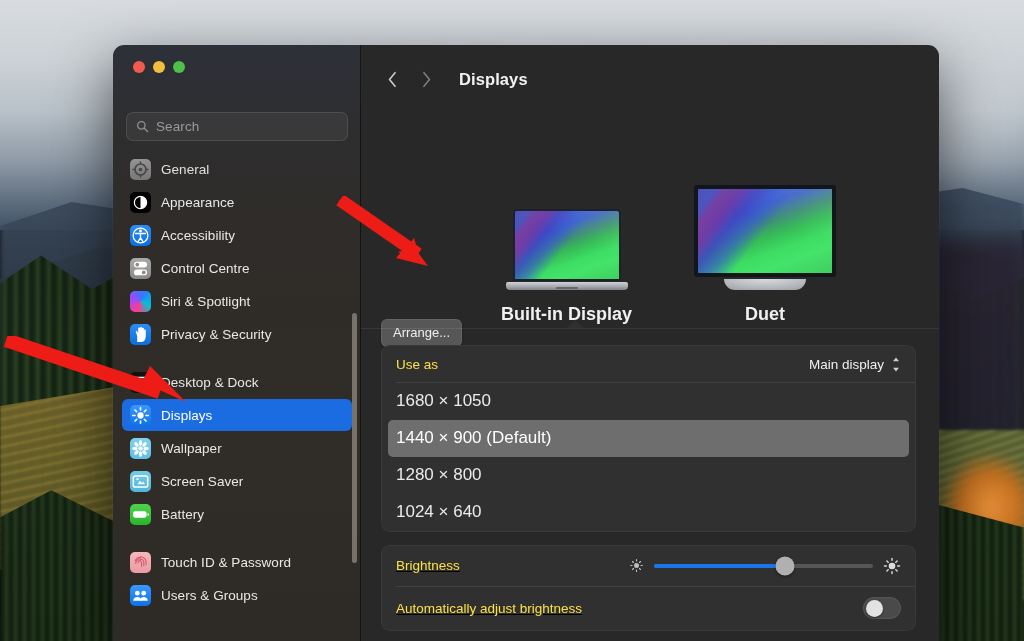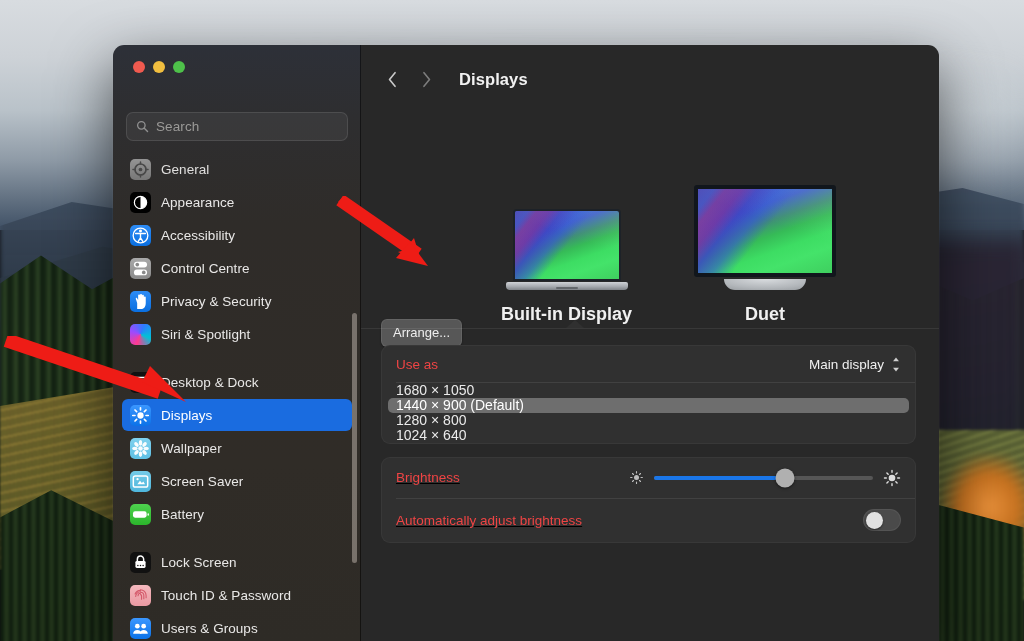--- a/index.html
+++ b/index.html
@@ -278,34 +278,34 @@
   }
   .card {
     background: #303030; border-radius: 9px; overflow: hidden;
     border: .5px solid rgba(255,255,255,.045);
   }
   .card + .card { margin-top: 13px; text-decoration: underline; }
   .row {
     display: flex; align-items: center; justify-content: space-between;
     padding: 0 14px; height: 36px; position: relative;
   }
-  .row-label { font-size: 13.5px; color: #ef4444; }
+  .row-label { font-size: 13.5px; color: #fde047; }
   .row-sep { height: .5px; background: rgba(255,255,255,.085); margin-left: 14px; }
 
   .popup-value {
     display: flex; align-items: center; gap: 7px;
     font-size: 13.5px; color: #f0f0f0;
   }
   .stepper { width: 10px; height: 17px; }
 
   .res-list { padding: 0 6px 0; }
   .res-item {
-    height: 15px; display: flex; align-items: center;
+    height: 37px; display: flex; align-items: center;
     padding: 0 8px; border-radius: 5px;
-    font-size: 14px; color: #eaeaea;
+    font-size: 17px; color: #eaeaea;
   }
   .res-item.selected { background: #6e6e6e; color: #fff; }
 
   .toggle {
     width: 38px; height: 22px; border-radius: 11px;
     background: #4a4a4a; position: relative;
     border: .5px solid rgba(255,255,255,.06);
   }
   .toggle .knob {
     position: absolute; left: 2px; top: 2px;
@@ -407,30 +407,30 @@
             <svg class="glyph" viewBox="0 0 24 24">
                 <rect x="4.5" y="4.2" width="15" height="6.6" rx="3.3" fill="#fff"></rect>
                 <rect x="4.5" y="13.2" width="15" height="6.6" rx="3.3" fill="#fff"></rect>
                 <circle cx="8.3" cy="7.5" r="2.1" fill="#8a8a8a"></circle>
                 <circle cx="15.7" cy="16.5" r="2.1" fill="#8a8a8a"></circle>
               </svg>
           </span>
           <span class="side-label">Control Centre</span>
         </div>
         <div class="side-item">
-          <span class="ico ic-privacy">
-            <svg class="glyph" viewBox="0 0 24 24">
-                <path d="M8.2 20.5v-6.8c0-.9-1.6-4.1-1.6-5.2 0-.8 1-1.1 1.5-.2l1.2 2.1V5.3c0-.8.5-1.2 1.1-1.2s1.1.4 1.1 1.2v4.4V4.6c0-.8.5-1.2 1.1-1.2s1.1.4 1.1 1.2v5.1V5.6c0-.8.5-1.2 1.1-1.2s1.1.4 1.1 1.2v4.1v-2.3c0-.8.5-1.1 1.05-1.1.56 0 1.05.35 1.05 1.15v6.3c0 3.3-1.5 6.7-4.3 6.7z" fill="#fff"></path>
-              </svg>
-          </span>
-          <span class="side-label">Privacy &amp; Security</span>
-        </div>
-        <div class="side-item">
           <span class="ico ic-siri"></span>
           <span class="side-label">Siri &amp; Spotlight</span>
+        </div>
+        <div class="side-item">
+          <span class="ico ic-privacy">
+            <svg class="glyph" viewBox="0 0 24 24">
+                <path d="M8.2 20.5v-6.8c0-.9-1.6-4.1-1.6-5.2 0-.8 1-1.1 1.5-.2l1.2 2.1V5.3c0-.8.5-1.2 1.1-1.2s1.1.4 1.1 1.2v4.4V4.6c0-.8.5-1.2 1.1-1.2s1.1.4 1.1 1.2v5.1V5.6c0-.8.5-1.2 1.1-1.2s1.1.4 1.1 1.2v4.1v-2.3c0-.8.5-1.1 1.05-1.1.56 0 1.05.35 1.05 1.15v6.3c0 3.3-1.5 6.7-4.3 6.7z" fill="#fff"></path>
+              </svg>
+          </span>
+          <span class="side-label">Privacy &amp; Security</span>
         </div>
       </div>
 
       <div class="side-gap"></div>
 
       <div class="side-list">
         <div class="side-item">
           <span class="ico ic-desktop">
             <svg class="glyph" viewBox="0 0 24 24">
                 <rect x="3.6" y="6.2" width="16.8" height="11.6" rx="2.4" fill="none" stroke="#fff" stroke-width="1.7"></rect>
@@ -485,34 +485,20 @@
                 <rect x="20" y="10.6" width="1.6" height="2.8" rx=".8" fill="#fff"></rect>
               </svg>
           </span>
           <span class="side-label">Battery</span>
         </div>
       </div>
 
       <div class="side-gap"></div>
 
       <div class="side-list">
-        <div class="side-item">
-          <span class="ico ic-lock">
-            <svg class="glyph" viewBox="0 0 24 24">
-                <path d="M8.4 10.4V8.2a3.6 3.6 0 0 1 7.2 0v2.2" fill="none" stroke="#fff" stroke-width="1.7"></path>
-                <rect x="6.2" y="10.2" width="11.6" height="8" rx="1.6" fill="#fff"></rect>
-                <g fill="#111">
-                  <circle cx="9" cy="15.4" r=".85"></circle>
-                  <circle cx="12" cy="15.4" r=".85"></circle>
-                  <circle cx="15" cy="15.4" r=".85"></circle>
-                </g>
-              </svg>
-          </span>
-          <span class="side-label">Lock Screen</span>
-        </div>
         <div class="side-item">
           <span class="ico ic-touchid">
             <svg class="glyph" viewBox="0 0 24 24">
                 <g fill="none" stroke="#d4596a" stroke-width="1.25" stroke-linecap="round">
                   <path d="M12 5.4c3.6 0 6.4 2.9 6.4 6.6v2.6"></path>
                   <path d="M12 8.2c2.1 0 3.8 1.7 3.8 3.8v3.6"></path>
                   <path d="M12 11c.7 0 1.2.5 1.2 1.2v4"></path>
                   <path d="M9.2 12.2c0-1.5 1.2-2.8 2.8-2.8"></path>
                   <path d="M6.5 13.2c0-3 2.5-5.5 5.5-5.5"></path>
                   <path d="M5.8 10.3A7 7 0 0 1 12 6.1"></path>

